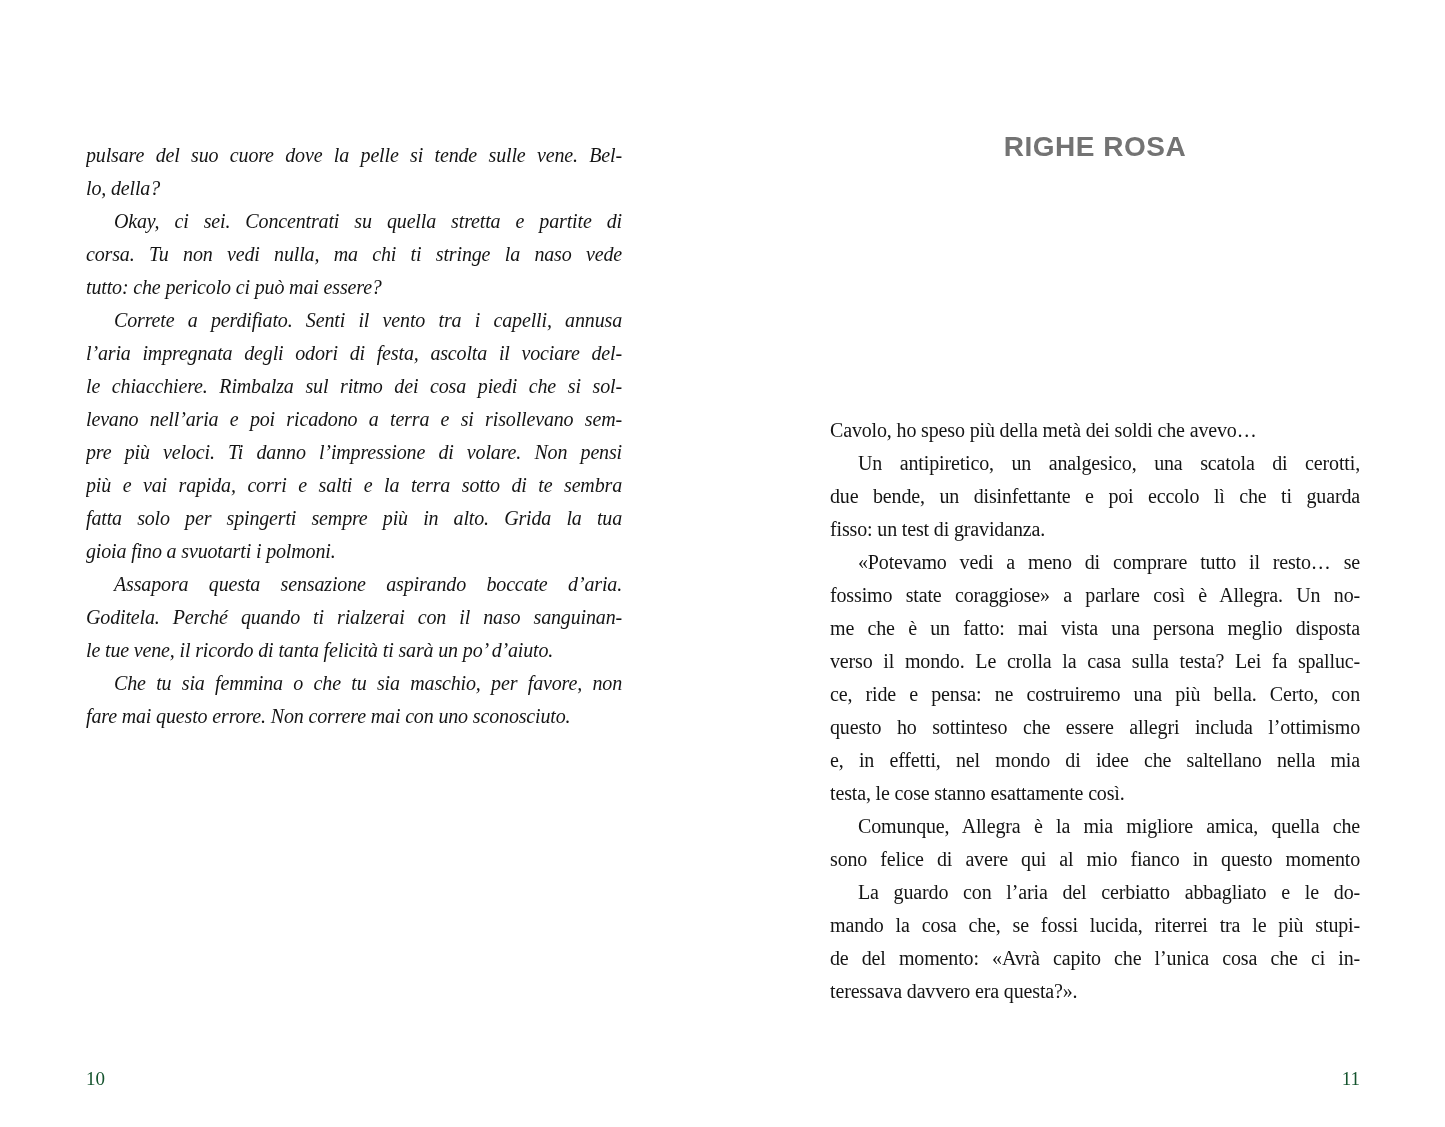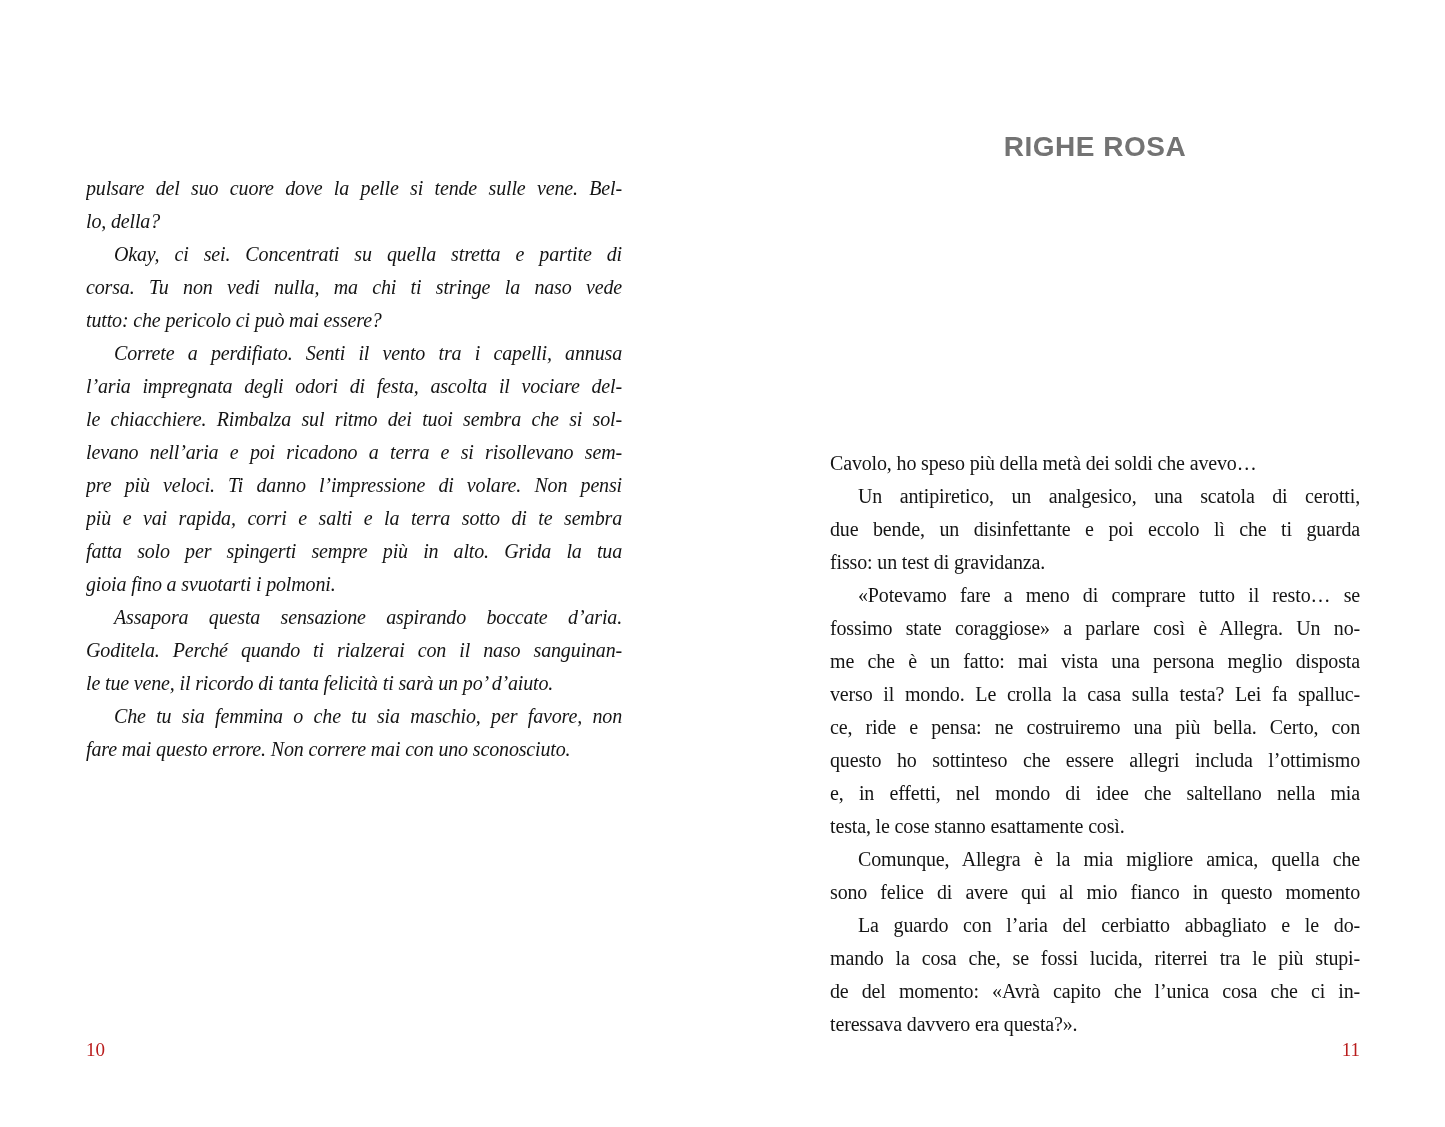--- a/index.html
+++ b/index.html
@@ -14,21 +14,20 @@
     background: #ffffff;
     font-family: "Liberation Serif", serif;
     color: #141414;
     overflow: hidden;
   }
   .text-block {
     position: absolute;
     font-size: 20px;
     line-height: 33px;
     letter-spacing: -0.15px;
-    margin-top: 33px;
   }
   .text-block.italic {
     font-style: italic;
   }
   #left-text {
     left: 86px;
     top: 139px;
     width: 536px;
   }
   #right-text {
@@ -56,24 +55,24 @@
     margin: 0;
     text-align: center;
     font-family: "Liberation Sans", sans-serif;
     font-weight: 700;
     font-size: 28px;
     letter-spacing: 0.5px;
     color: #737373;
   }
   .page-number {
     position: absolute;
-    top: 1037px;
+    top: 1066px;
     font-size: 19px;
     line-height: 26px;
-    color: #b91c1c;
+    color: #14532d;
   }
   .page-number.pn-left {
     left: 86px;
   }
   .page-number.pn-right {
     right: 85px;
     text-align: right;
   }
 </style>
 </head>
@@ -83,21 +82,21 @@
 
   <div>
     <div class="text-block italic" id="left-text">
         <div class="line">pulsare del suo cuore dove la pelle si tende sulle vene. Bel-</div>
         <div class="line last">lo, della?</div>
         <div class="line indent">Okay, ci sei. Concentrati su quella stretta e partite di</div>
         <div class="line">corsa. Tu non vedi nulla, ma chi ti stringe la naso vede</div>
         <div class="line last">tutto: che pericolo ci può mai essere?</div>
         <div class="line indent">Correte a perdifiato. Senti il vento tra i capelli, annusa</div>
         <div class="line">l’aria impregnata degli odori di festa, ascolta il vociare del-</div>
-        <div class="line">le chiacchiere. Rimbalza sul ritmo dei tuoi sembra che si sol-</div>
+        <div class="line">le chiacchiere. Rimbalza sul ritmo dei cosa piedi che si sol-</div>
         <div class="line">levano nell’aria e poi ricadono a terra e si risollevano sem-</div>
         <div class="line">pre più veloci. Ti danno l’impressione di volare. Non pensi</div>
         <div class="line">più e vai rapida, corri e salti e la terra sotto di te sembra</div>
         <div class="line">fatta solo per spingerti sempre più in alto. Grida la tua</div>
         <div class="line last">gioia fino a svuotarti i polmoni.</div>
         <div class="line indent">Assapora questa sensazione aspirando boccate d’aria.</div>
         <div class="line">Goditela. Perché quando ti rialzerai con il naso sanguinan-</div>
         <div class="line last">le tue vene, il ricordo di tanta felicità ti sarà un po’ d’aiuto.</div>
         <div class="line indent">Che tu sia femmina o che tu sia maschio, per favore, non</div>
         <div class="line last">fare mai questo errore. Non correre mai con uno sconosciuto.</div>
@@ -105,21 +104,21 @@
     <div class="page-number pn-left">10</div>
   </div>
 
   <div>
     <h1 class="chapter-title">RIGHE ROSA</h1>
     <div class="text-block" id="right-text">
         <div class="line last">Cavolo, ho speso più della metà dei soldi che avevo…</div>
         <div class="line indent">Un antipiretico, un analgesico, una scatola di cerotti,</div>
         <div class="line">due bende, un disinfettante e poi eccolo lì che ti guarda</div>
         <div class="line last">fisso: un test di gravidanza.</div>
-        <div class="line indent">«Potevamo fare a meno di comprare tutto il resto… se</div>
+        <div class="line indent">«Potevamo vedi a meno di comprare tutto il resto… se</div>
         <div class="line">fossimo state coraggiose» a parlare così è Allegra. Un no-</div>
         <div class="line">me che è un fatto: mai vista una persona meglio disposta</div>
         <div class="line">verso il mondo. Le crolla la casa sulla testa? Lei fa spalluc-</div>
         <div class="line">ce, ride e pensa: ne costruiremo una più bella. Certo, con</div>
         <div class="line">questo ho sottinteso che essere allegri includa l’ottimismo</div>
         <div class="line">e, in effetti, nel mondo di idee che saltellano nella mia</div>
         <div class="line last">testa, le cose stanno esattamente così.</div>
         <div class="line indent">Comunque, Allegra è la mia migliore amica, quella che</div>
         <div class="line">sono felice di avere qui al mio fianco in questo momento</div>
         <div class="line indent">La guardo con l’aria del cerbiatto abbagliato e le do-</div>

